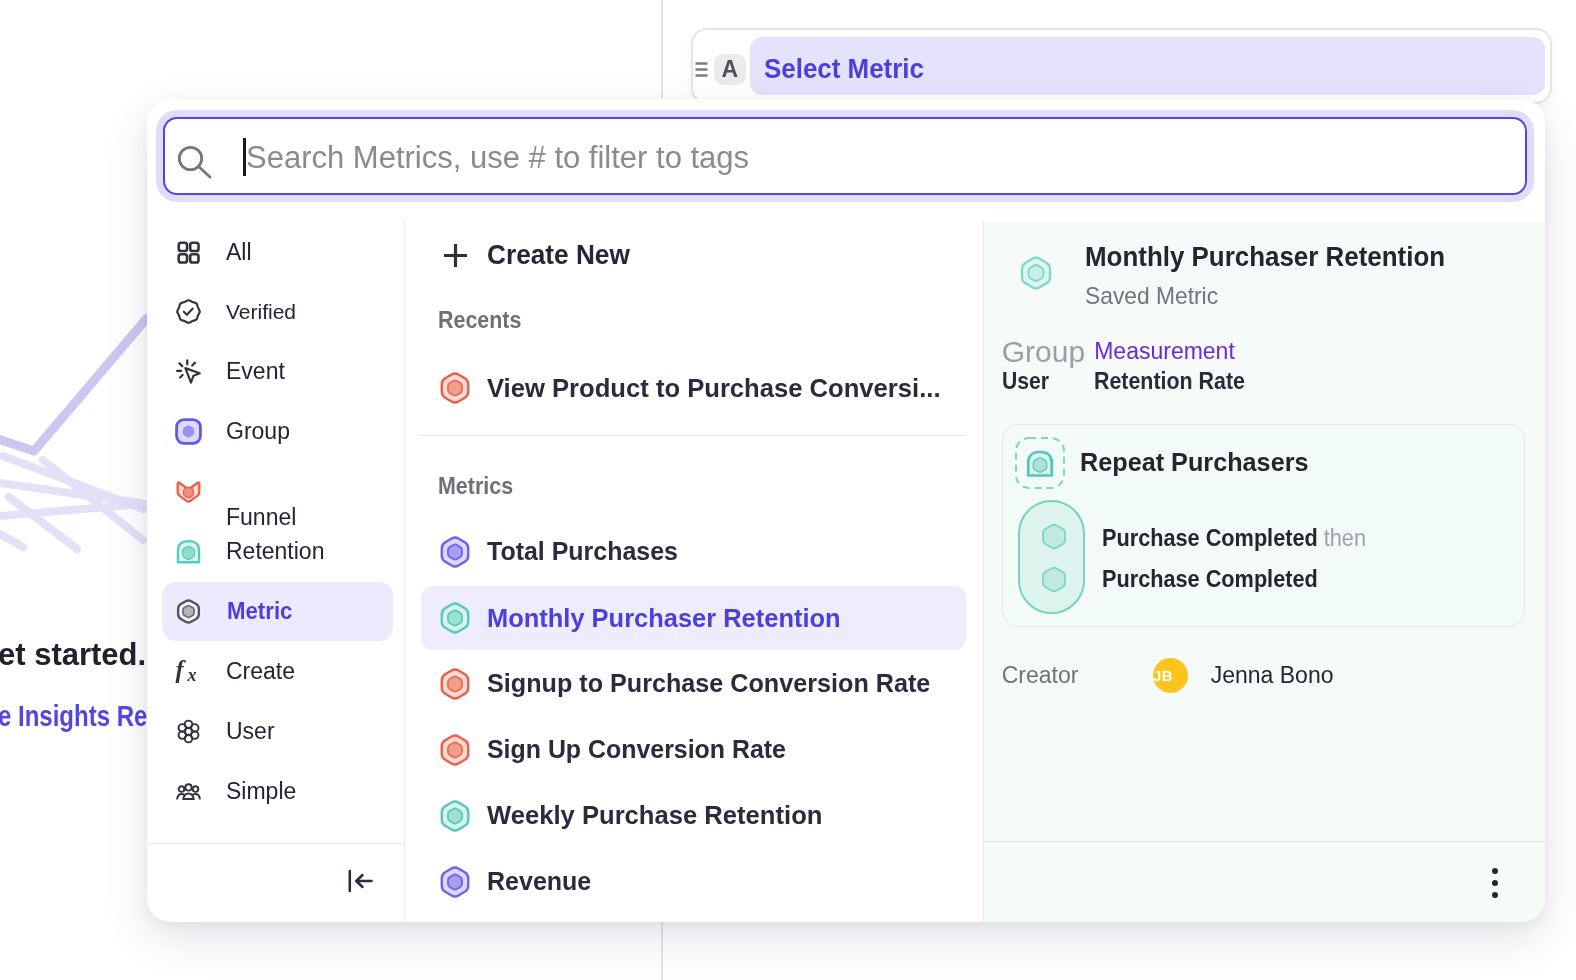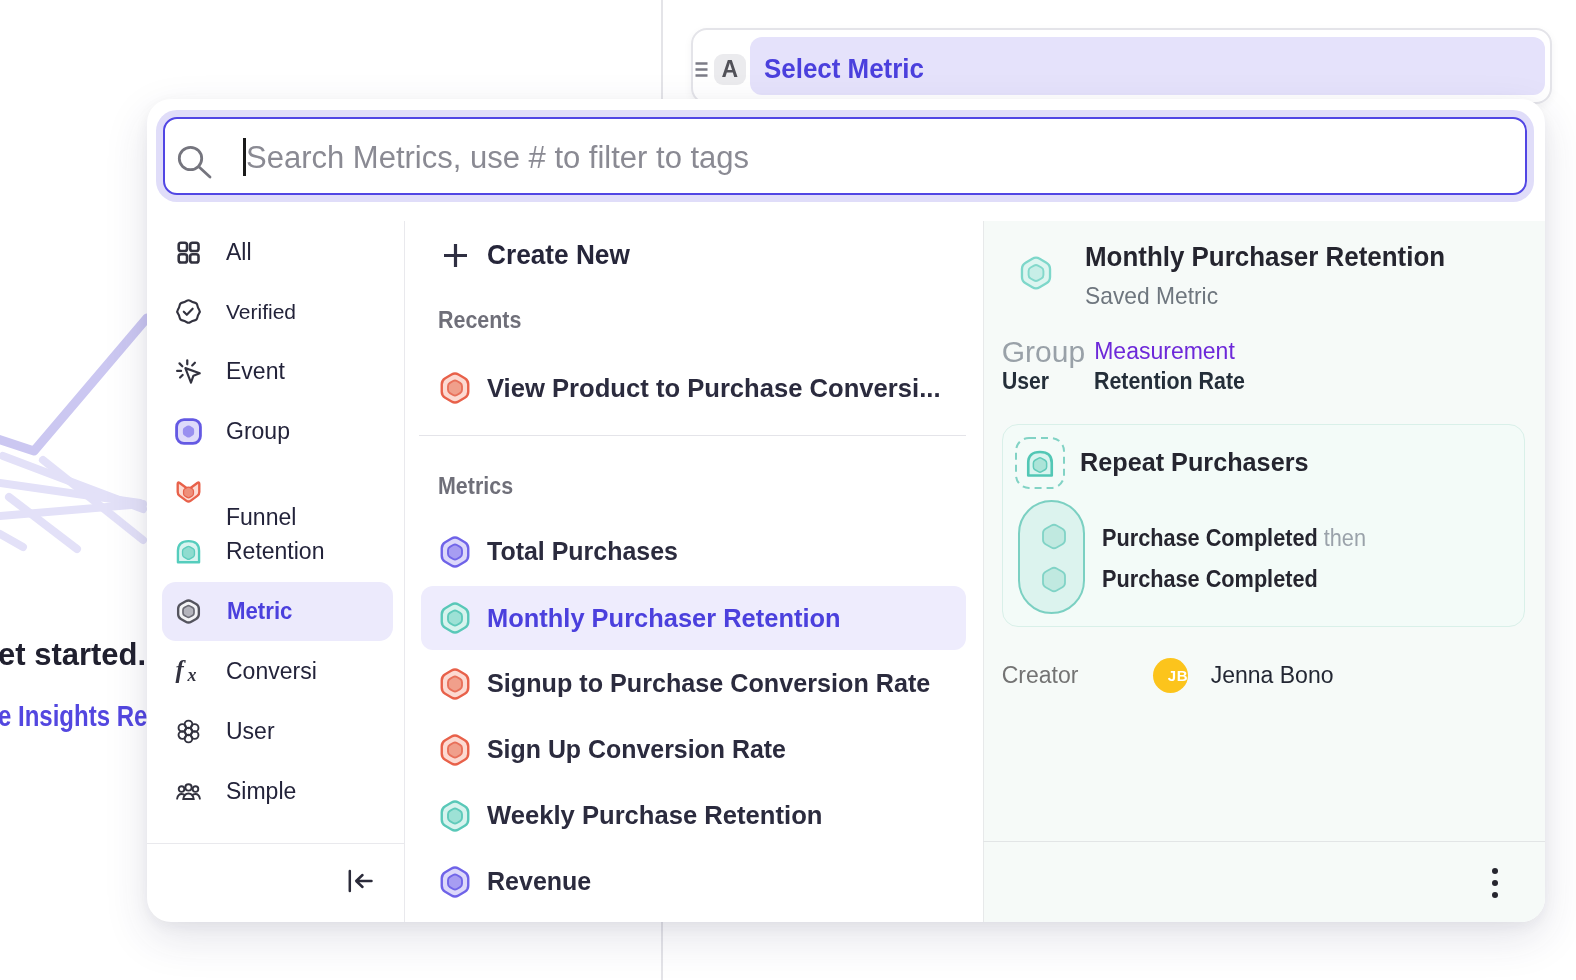--- a/index.html
+++ b/index.html
@@ -74,21 +74,21 @@
 <div style="position:absolute;left:15px;top:482.5px;width:231px;height:59px;background:#eceafc;border-radius:14px"></div>
 <svg style="position:absolute;left:28px;top:498.5px" width="27" height="27" viewBox="0 0 24 24">
       <path d="M9.57 2.89 Q12.00 1.50 14.43 2.89 L18.77 5.36 Q21.20 6.75 21.20 9.55 L21.20 14.45 Q21.20 17.25 18.77 18.64 L14.43 21.11 Q12.00 22.50 9.57 21.11 L5.23 18.64 Q2.80 17.25 2.80 14.45 L2.80 9.55 Q2.80 6.75 5.23 5.36 Z" fill="#f4f4f6" stroke="#54545e" stroke-width="2.1"></path>
       <path d="M10.69 7.23 Q12.00 6.50 13.31 7.23 L15.59 8.52 Q16.90 9.25 16.90 10.75 L16.90 13.25 Q16.90 14.75 15.59 15.48 L13.31 16.77 Q12.00 17.50 10.69 16.77 L8.41 15.48 Q7.10 14.75 7.10 13.25 L7.10 10.75 Q7.10 9.25 8.41 8.52 Z" fill="#b4b4bc" stroke="#6b6b75" stroke-width="1.5"></path>
     </svg>
 <div style="position:absolute;left:79.5px;top:499.6px;font-size:23px;line-height:25px;font-weight:700;color:#4b40dd;transform:scaleX(0.966);transform-origin:0 50%;">Metric</div>
 <svg style="position:absolute;left:28px;top:558.5px" width="27" height="27" viewBox="0 0 24 24">
       <text x="0.5" y="18" font-family="Liberation Serif,serif" font-style="italic" font-weight="700" font-size="22" fill="#32323f">f</text>
       <text x="11" y="20" font-family="Liberation Serif,serif" font-style="italic" font-weight="700" font-size="16" fill="#32323f">x</text>
     </svg>
-<div style="position:absolute;left:79.0px;top:559.6px;font-size:23px;line-height:25px;font-weight:400;color:#23233a;">Conversi</div>
+<div style="position:absolute;left:79.0px;top:559.6px;font-size:23px;line-height:25px;font-weight:400;color:#23233a;">Create</div>
 <svg style="position:absolute;left:28px;top:618.5px" width="27" height="27" viewBox="0 0 24 24">
       <circle cx="12" cy="12" r="3.4" fill="none" stroke="#32323f" stroke-width="1.7"></circle>
       <circle cx="12.00" cy="5.70" r="3.4" fill="none" stroke="#32323f" stroke-width="1.7"></circle>
       <circle cx="17.46" cy="8.85" r="3.4" fill="none" stroke="#32323f" stroke-width="1.7"></circle>
       <circle cx="17.46" cy="15.15" r="3.4" fill="none" stroke="#32323f" stroke-width="1.7"></circle>
       <circle cx="12.00" cy="18.30" r="3.4" fill="none" stroke="#32323f" stroke-width="1.7"></circle>
       <circle cx="6.54" cy="15.15" r="3.4" fill="none" stroke="#32323f" stroke-width="1.7"></circle>
       <circle cx="6.54" cy="8.85" r="3.4" fill="none" stroke="#32323f" stroke-width="1.7"></circle>
     </svg>
 <div style="position:absolute;left:79.0px;top:619.6px;font-size:23px;line-height:25px;font-weight:400;color:#23233a;">User</div>
@@ -165,16 +165,16 @@
 <div style="position:absolute;left:871px;top:401px;width:67px;height:114px;background:#dcf3ee;border:2px solid #7bd0c2;border-radius:36px"></div>
 <svg style="position:absolute;left:894.5px;top:424.0px" width="24" height="27" viewBox="0 0 24 27">
       <path d="M9.39 2.48 Q12.00 1.00 14.61 2.48 L20.39 5.77 Q23.00 7.25 23.00 10.25 L23.00 16.75 Q23.00 19.75 20.39 21.23 L14.61 24.52 Q12.00 26.00 9.39 24.52 L3.61 21.23 Q1.00 19.75 1.00 16.75 L1.00 10.25 Q1.00 7.25 3.61 5.77 Z" fill="#c0e9e0" stroke="#80d3c6" stroke-width="1.8"></path>
     </svg>
 <svg style="position:absolute;left:894.5px;top:467.0px" width="24" height="27" viewBox="0 0 24 27">
       <path d="M9.39 2.48 Q12.00 1.00 14.61 2.48 L20.39 5.77 Q23.00 7.25 23.00 10.25 L23.00 16.75 Q23.00 19.75 20.39 21.23 L14.61 24.52 Q12.00 26.00 9.39 24.52 L3.61 21.23 Q1.00 19.75 1.00 16.75 L1.00 10.25 Q1.00 7.25 3.61 5.77 Z" fill="#c0e9e0" stroke="#80d3c6" stroke-width="1.8"></path>
     </svg>
 <div style="position:absolute;left:954.8px;top:426.5px;font-size:23px;line-height:25px;font-weight:700;color:#25252f;transform:scaleX(0.943);transform-origin:0 50%;">Purchase Completed <span style="font-weight:400;color:#9aa2aa">then</span></div>
 <div style="position:absolute;left:954.8px;top:468.1px;font-size:23px;line-height:25px;font-weight:700;color:#25252f;transform:scaleX(0.943);transform-origin:0 50%;">Purchase Completed</div>
 <div style="position:absolute;left:854.7px;top:563.6px;font-size:23px;line-height:25px;font-weight:400;color:#737373;">Creator</div>
-<div style="position:absolute;left:1006px;top:558.5px;width:35px;height:35px;border-radius:50%;background:#fcc41c;color:#fff;font-weight:700;font-size:15px;line-height:35px;text-align:right;letter-spacing:0.5px">JB</div>
+<div style="position:absolute;left:1006px;top:558.5px;width:35px;height:35px;border-radius:50%;background:#fcc41c;color:#fff;font-weight:700;font-size:15px;line-height:35px;text-align:left;letter-spacing:0.5px">JB</div>
 <div style="position:absolute;left:1063.7px;top:563.6px;font-size:23px;line-height:25px;font-weight:400;color:#232733;">Jenna Bono</div>
 <div style="position:absolute;left:836px;top:742px;width:562px;height:1px;background:#e2e5e6"></div>
 <div style="position:absolute;left:1344.5px;top:768.5px;width:6px;height:6px;border-radius:50%;background:#26262f;box-shadow:0 12px 0 #26262f,0 24px 0 #26262f"></div>
   </div>
 </body></html>

